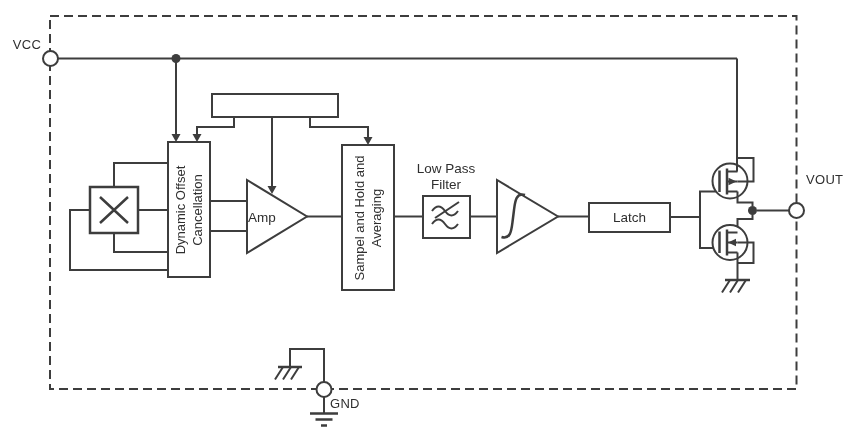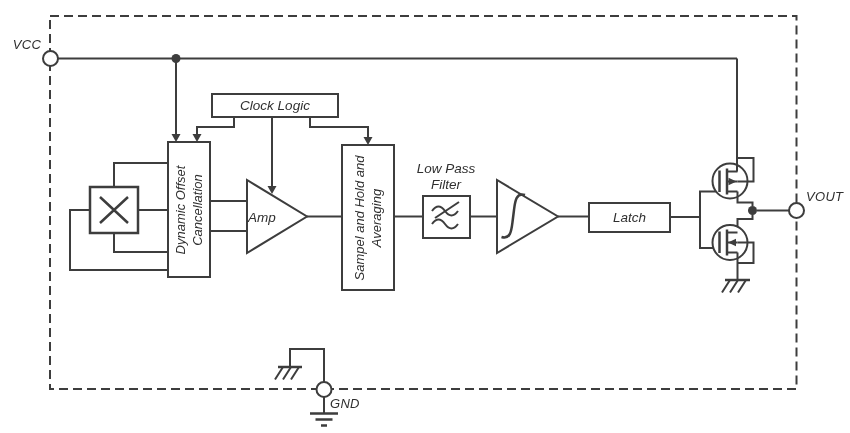--- a/index.html
+++ b/index.html
@@ -5,21 +5,20 @@
   :root{
     --stroke:#3d3d3d;
     --text:#2f2f2f;
     --background:#ffffff;
   }
   html,body{margin:0;padding:0;background:var(--background);}
   #stage{
     position:relative;width:850px;height:433px;background:var(--background);
     font-family:"Liberation Sans","DejaVu Sans",sans-serif;color:var(--text);
     overflow:hidden;
-    font-style:italic;
   }
   #wires{position:absolute;left:0;top:0;}
   .wire{stroke:var(--stroke);stroke-width:2;fill:none;}
   .wire25{stroke:var(--stroke);stroke-width:2.5;fill:none;}
   .box{stroke:var(--stroke);stroke-width:2;fill:var(--background);}
   .box25{stroke:var(--stroke);stroke-width:2.5;fill:var(--background);}
   .dash{stroke:var(--stroke);stroke-width:2;fill:none;stroke-dasharray:9 5;}
   .solid{fill:var(--stroke);stroke:none;}
   .lbl{position:absolute;color:var(--text);}
   .term-lbl{font-size:13px;letter-spacing:.3px;}
@@ -141,21 +140,20 @@
       <path class="wire25" d="M321,425.5 H327"></path>
     </g>
 
     <circle class="box" cx="50.5" cy="58.5" r="7.5"></circle>
     <circle class="box" cx="796.5" cy="210.5" r="7.5"></circle>
     <circle class="box" cx="324" cy="389.5" r="7.5"></circle>
   </svg>
 
   <div class="lbl term-lbl" style="left:10px;top:37px;width:34px;text-align:center;">VCC</div>
 
-  <div class="lbl boxlabel" style="left:212px;top:94px;width:126px;height:23px;">Clock Logic</div>
 
   <div class="lbl vlabel" style="left:189px;top:209.5px;">
     <span>Dynamic Offset</span>
     <span>Cancellation</span>
   </div>
 
   <div class="lbl clabel" style="left:262px;top:218px;">
     <span>Amp</span>
   </div>
 
@@ -164,17 +162,17 @@
     <span>Averaging</span>
   </div>
 
   <div class="lbl clabel" style="left:446px;top:177px;">
     <span>Low Pass</span>
     <span>Filter</span>
   </div>
 
   <div class="lbl boxlabel" style="left:589px;top:203px;width:81px;height:29px;">Latch</div>
 
-  <div class="lbl term-lbl" style="left:806px;top:189px;">VOUT</div>
+  <div class="lbl term-lbl" style="left:806px;top:172px;">VOUT</div>
 
   <div class="lbl term-lbl" style="left:330px;top:396px;">GND</div>
 
 </div>
 
 </body></html>

